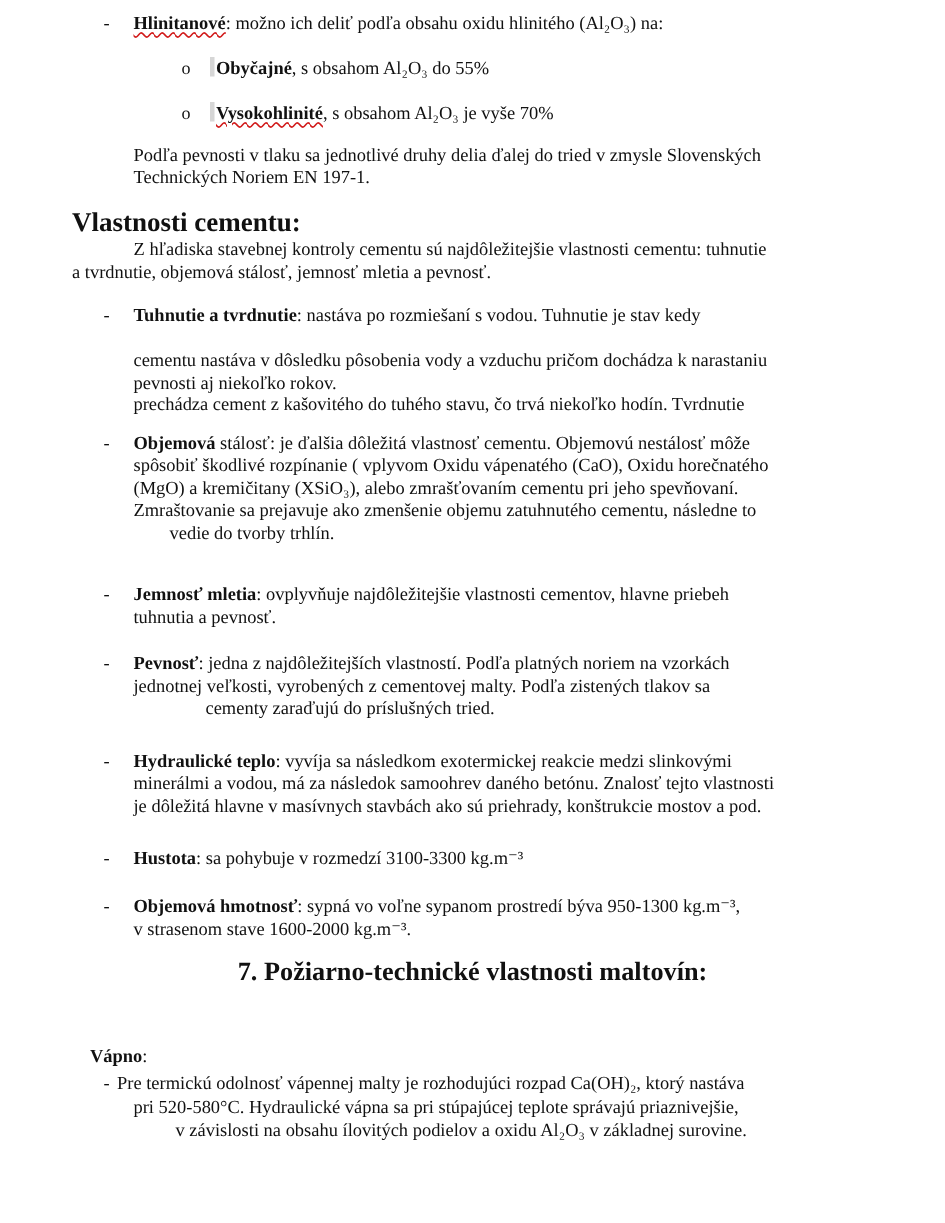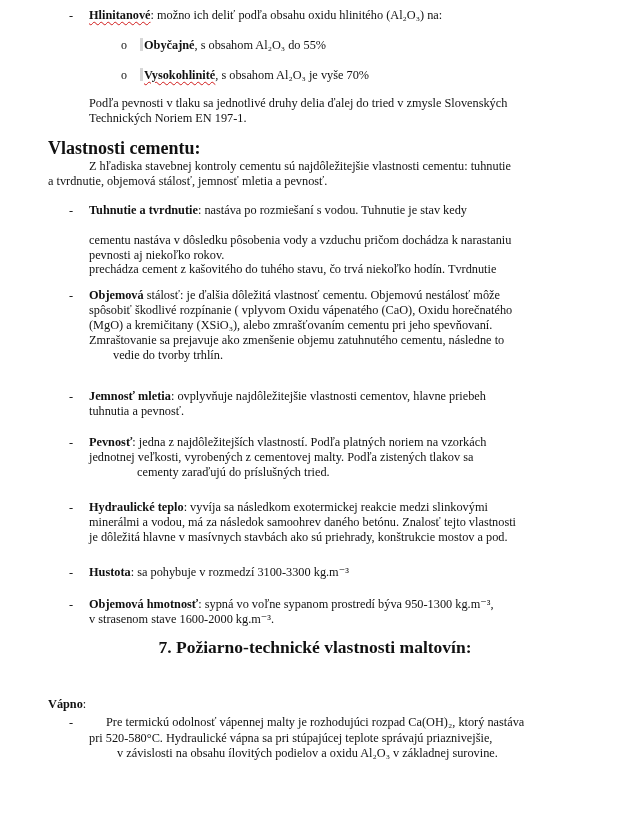--- a/index.html
+++ b/index.html
@@ -106,21 +106,21 @@
 <div>
   <span class="dash" style="left:66px; top:597px;">-</span>
   <div class="abs line" style="left:89px; top:597px;">
     <b>Objemová hmotnosť</b><span>: sypná vo voľne sypanom prostredí býva 950-1300 kg.m⁻³,</span>
   </div>
   <div class="abs line" style="left:89px; top:612px;">v strasenom stave 1600-2000 kg.m⁻³.</div>
 </div>
 
 <div class="abs h2" style="top:640px;">7. Požiarno-technické vlastnosti maltovín:</div>
 
-<div class="abs line" style="left:48px; top:697px;">
+<div class="abs line" style="left:60px; top:697px;">
   <b>Vápno</b><span>:</span>
 </div>
 <div>
   <span class="dash" style="left:66px; top:715px;">-</span>
-  <div class="abs line" style="left:106px; top:715px;">Pre termickú odolnosť vápennej malty je rozhodujúci rozpad Ca(OH)₂, ktorý nastáva</div>
+  <div class="abs line" style="left:78px; top:715px;">Pre termickú odolnosť vápennej malty je rozhodujúci rozpad Ca(OH)₂, ktorý nastáva</div>
   <div class="abs line" style="left:89px; top:731px;">pri 520-580°C. Hydraulické vápna sa pri stúpajúcej teplote správajú priaznivejšie,</div>
   <div class="abs line" style="left:89px; top:746px;margin-left:28px;">v závislosti na obsahu ílovitých podielov a oxidu Al₂O₃ v základnej surovine.</div>
 </div>
 
 </body></html>

